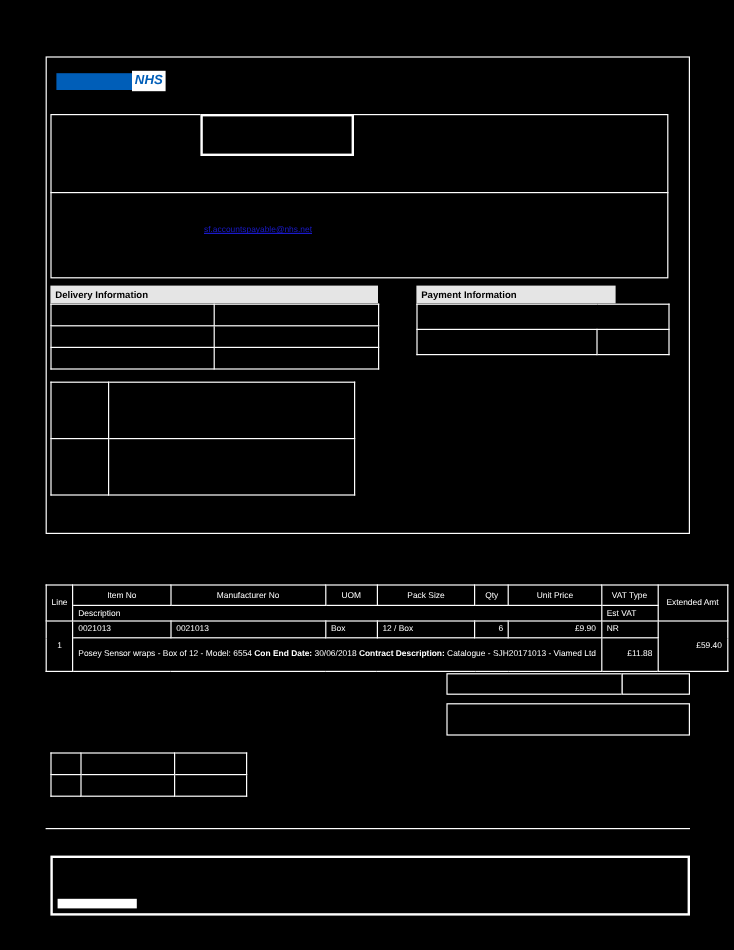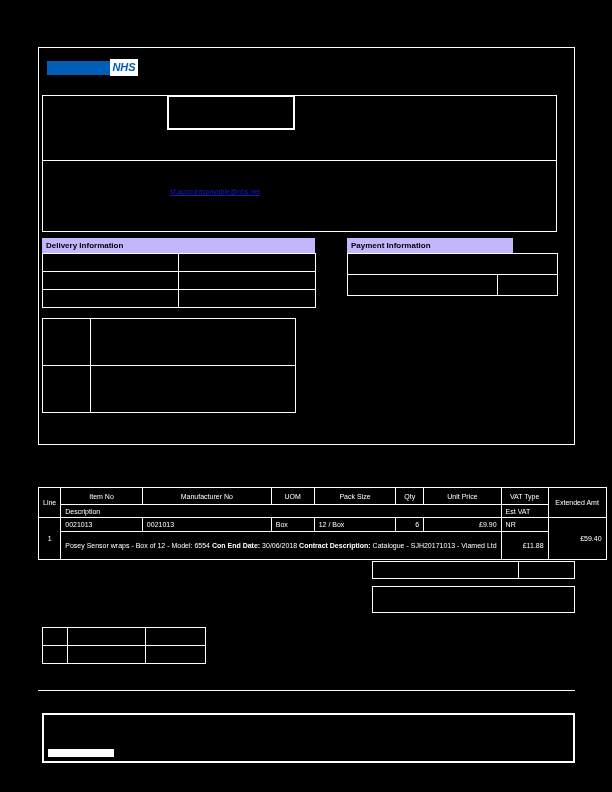--- a/index.html
+++ b/index.html
@@ -29,21 +29,21 @@
   .header-box { left:42px; top:95px; width:515px; height:137px; border:1px solid #fff; background:#000; }
   .header-divider { left:42px; top:160px; width:515px; height:1px; background:#fff; }
   .header-subbox { left:167px; top:95px; width:128px; height:35px; border:2px solid #fff; background:#000; }
   .email-link {
     left:170px; top:188px; font-size:7px; color:#1a1acc;
     text-decoration:underline; cursor:pointer;
   }
 
   
   .sec-title {
-    background:#c4b5fd; color:#000; font-weight:bold; font-size:8px;
+    background:#e5e5e5; color:#000; font-weight:bold; font-size:8px;
     line-height:15px; padding-left:4px; height:15px;
   }
   .delivery-title { left:42px; top:238px; width:273px; }
   .payment-title { left:347px; top:238px; width:166px; }
 
   
   table.grid { border-collapse:collapse; table-layout:fixed; background:#000; position:absolute; }
   table.grid td { border:1px solid #fff; background:#000; padding:0; }
 
   .delivery-table { left:42px; top:253px; }

